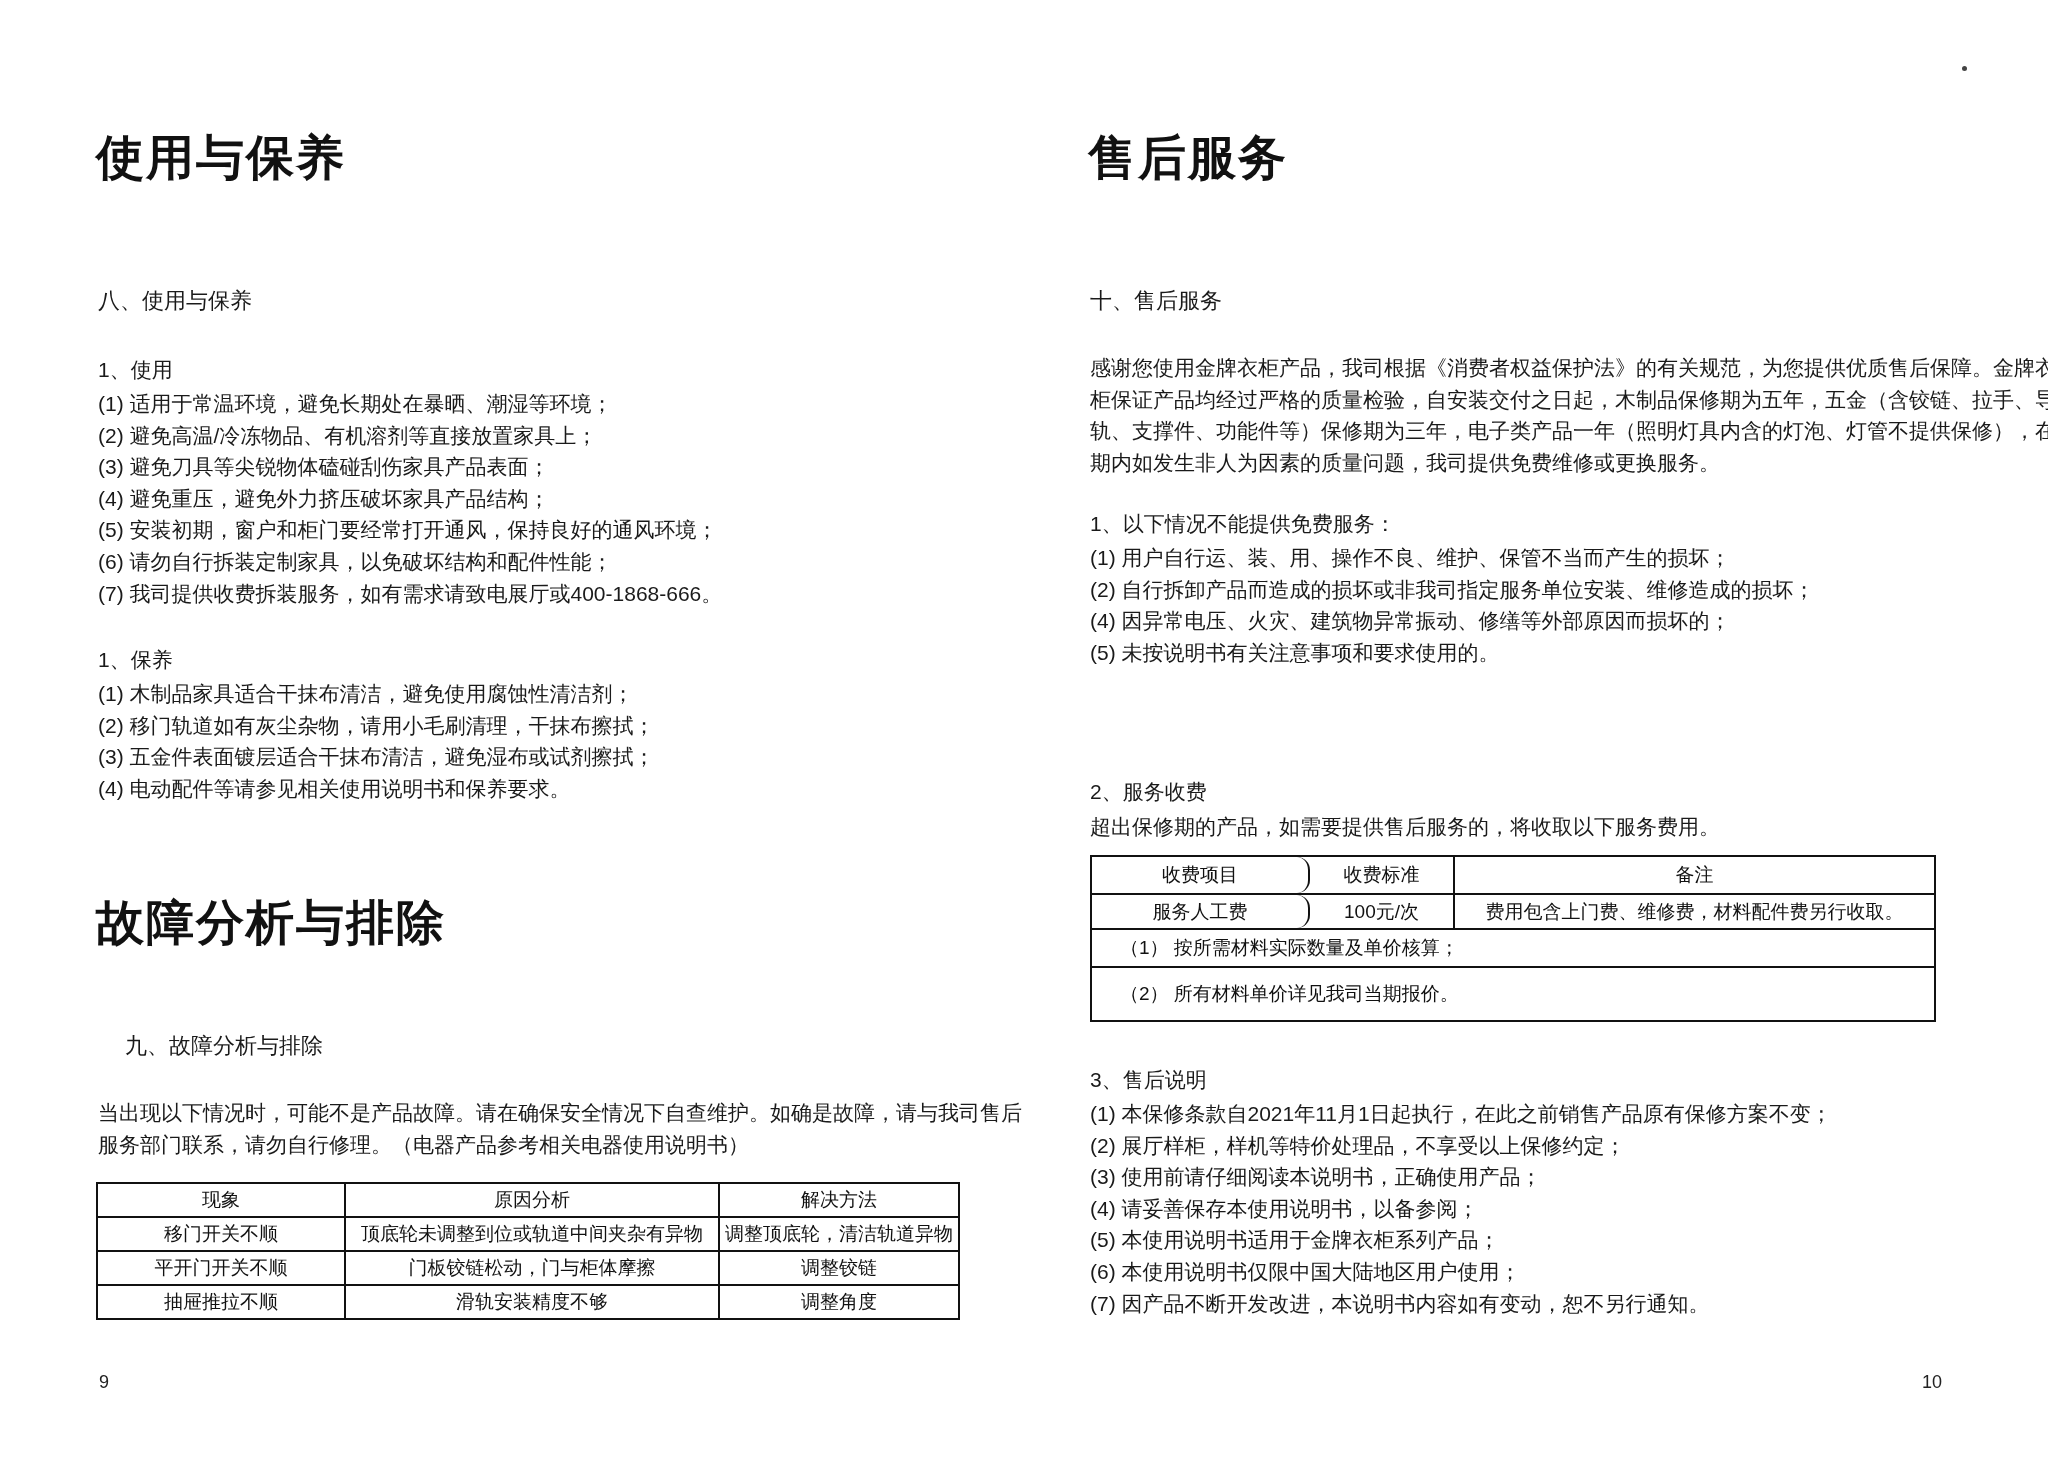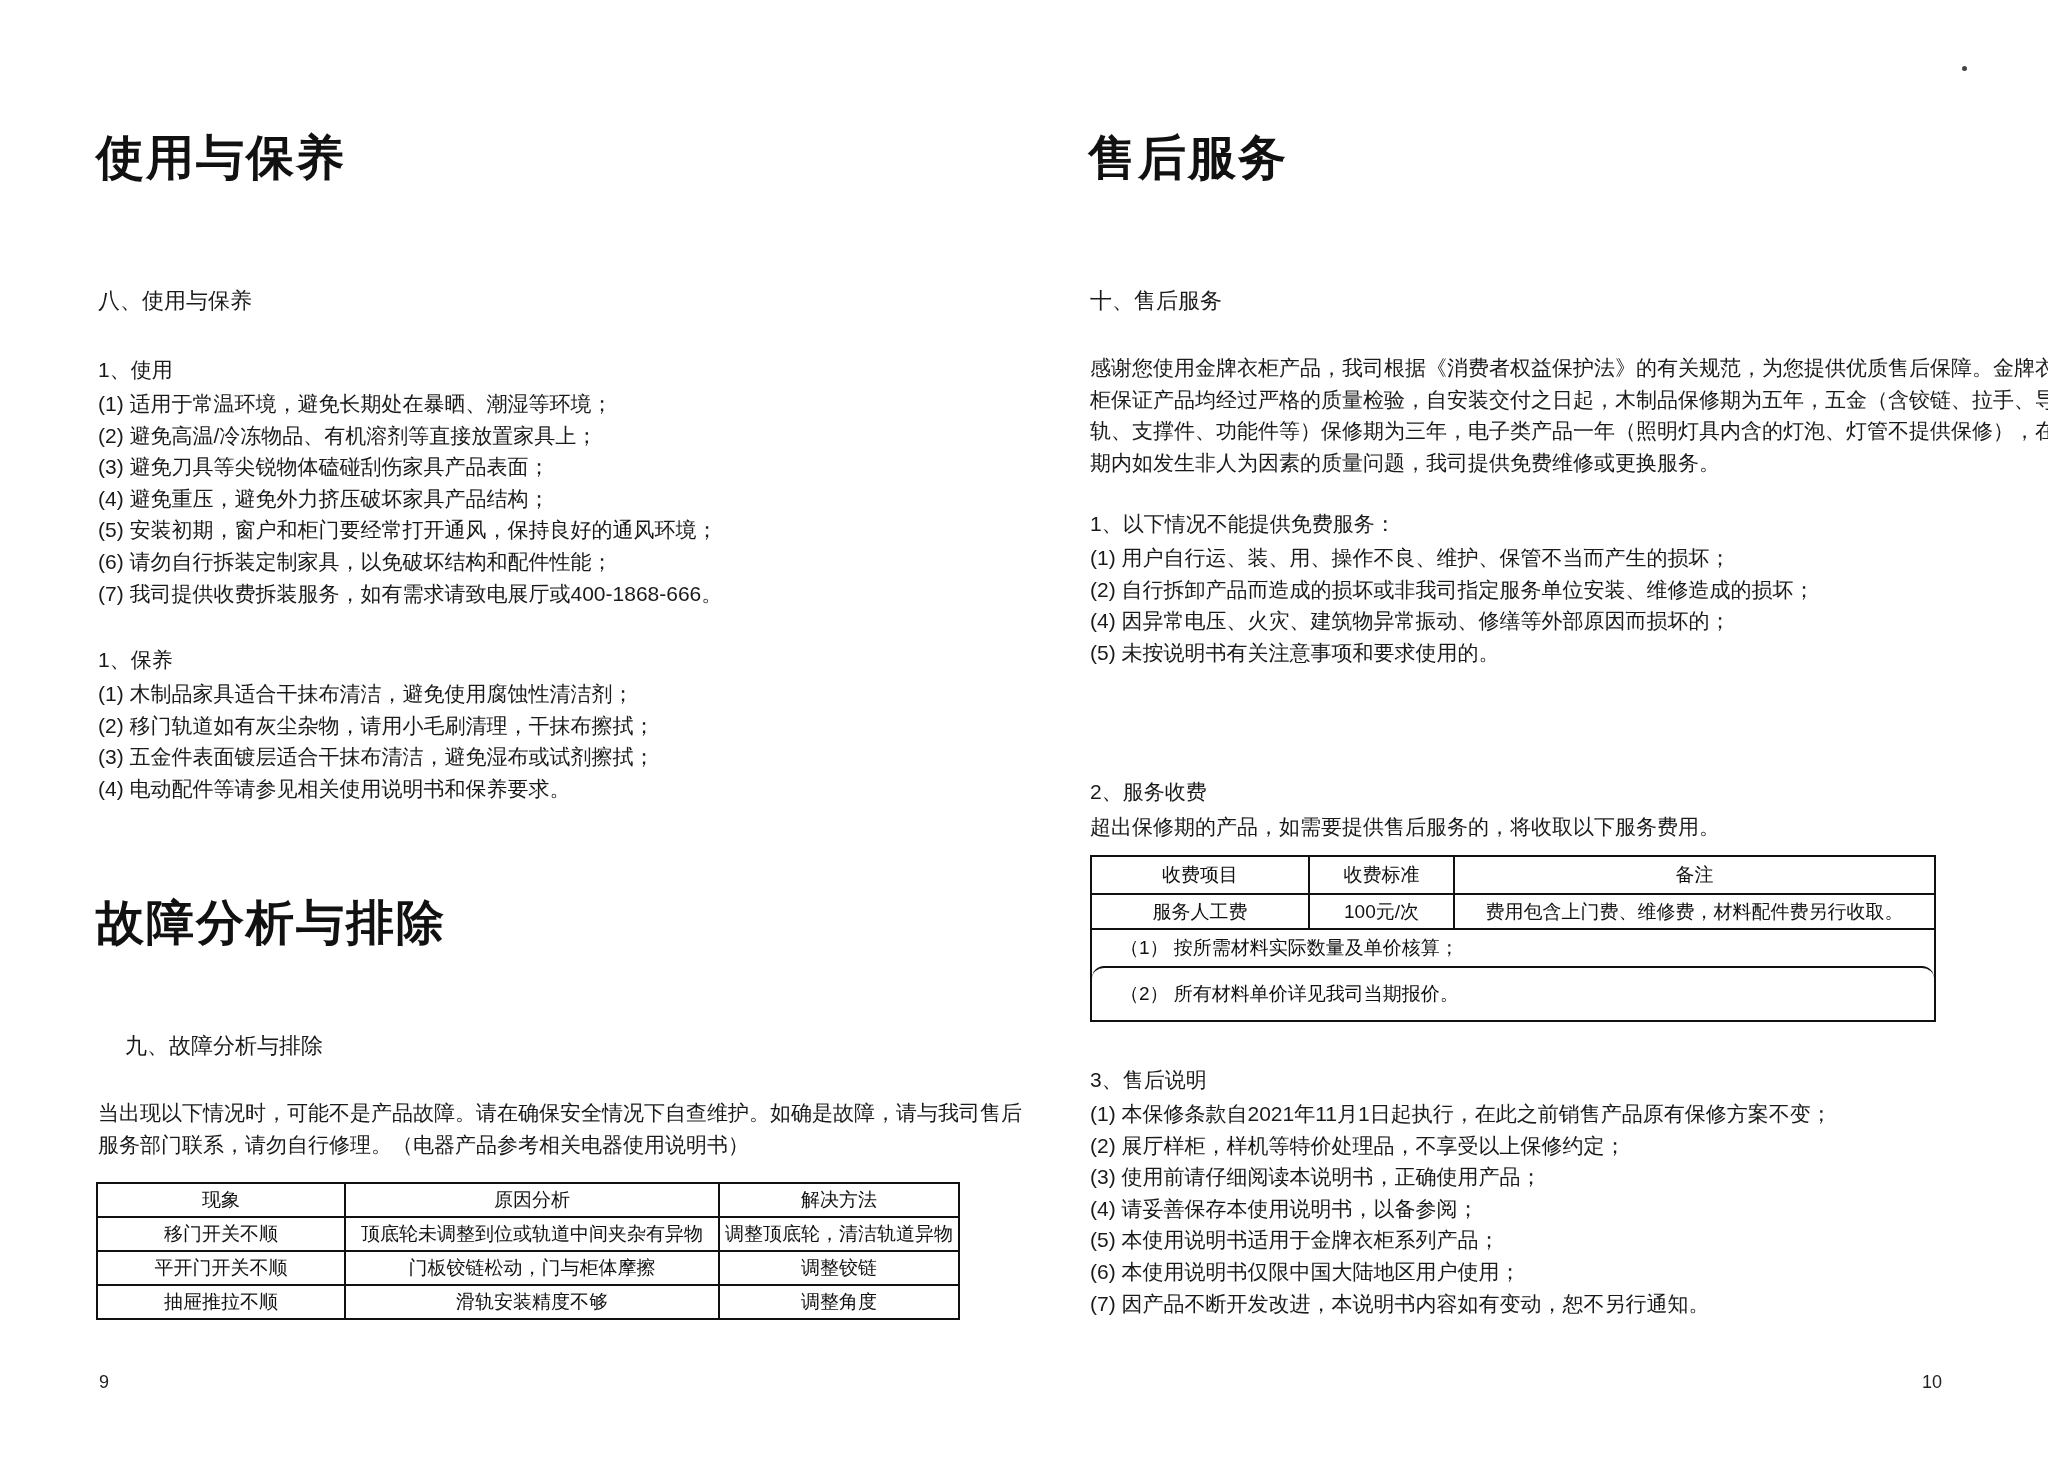--- a/index.html
+++ b/index.html
@@ -64,34 +64,34 @@
     border:2px solid #111111;
     font-size:19px;
     color:#111;
   }
   .fee-row { display:flex; }
   .fee-row + .fee-row { border-top:2px solid #111111; }
   .fee-row .c {
     display:flex; align-items:center; justify-content:center;
     white-space:nowrap; overflow:hidden;
   }
-  .c1 { width:218px; border-right:2px solid #111111; }
+  .c1 { width:218px; border-right:2px solid #111111;border-radius:13px; }
   .c2 { width:145px; border-right:2px solid #111111; }
   .c3 { flex:1; }
   .fee-head .c { height:36px; }
   .fee-labor .c { height:33px; }
   .fee-mat .c1 { min-height:106px; }
   .merged { flex:1; display:flex; flex-direction:column; }
   .merged .m {
     display:flex; align-items:center;
     padding-left:28px;
     white-space:nowrap; overflow:hidden;
   }
   .merged .m1 { height:36px; }
-  .merged .m2 { height:54px; border-top:2px solid #111111;border-radius:12px; }
+  .merged .m2 { height:54px; border-top:2px solid #111111; }
 
   .corner-dot {
     width:5px; height:5px;
     background:#444;
     border-radius:50%;
   }
 </style>
 </head>
 <body>
 

